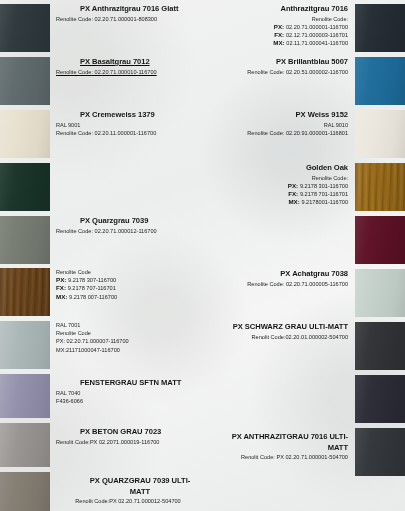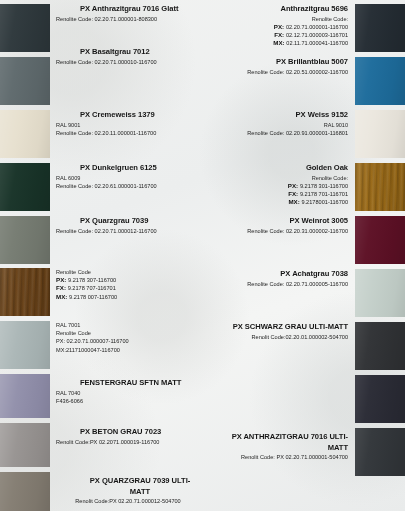--- a/index.html
+++ b/index.html
@@ -132,43 +132,38 @@
       </div>
       <div class="txt lt" style="top: 4px;">
         <div class="name wrap">PX Anthrazitgrau 7016 Glatt</div>
         <div class="codeline">Renolite Code: 02.20.71.000001-808300</div>
       </div>
       <div class="swatch left" style="top: 57px; height: 48px; width: 50px;">
         <div class="sw-inner" style="background: rgb(95, 106, 109);">
           <div class="sheen"></div>
         </div>
       </div>
-      <div class="txt lt" style="top: 47px;">
+      <div class="txt lt" style="top: 57px; text-decoration: underline;">
         <div class="name">PX Basaltgrau 7012</div>
         <div class="codeline">Renolite Code: 02.20.71.000010-116700</div>
       </div>
       <div class="swatch left" style="top: 110px; height: 48px; width: 50px;">
         <div class="sw-inner" style="background: rgb(230, 223, 205);">
           <div class="sheen light"></div>
         </div>
       </div>
       <div class="txt lt" style="top: 110px;">
         <div class="name">PX Cremeweiss 1379</div>
         <div class="sub">RAL 9001</div>
         <div class="codeline">Renolite Code: 02.20.11.000001-116700</div>
       </div>
       <div class="swatch left" style="top: 163px; height: 48px; width: 50px;">
         <div class="sw-inner" style="background: rgb(24, 51, 40);">
           <div class="sheen"></div>
         </div>
-      </div>
-      <div class="txt lt" style="top: 163px;">
-        <div class="name">PX Dunkelgruen 6125</div>
-        <div class="sub">RAL 6009</div>
-        <div class="codeline">Renolite Code: 02.20.61.000001-116700</div>
       </div>
       <div class="swatch left" style="top: 216px; height: 48px; width: 50px;">
         <div class="sw-inner" style="background: rgb(118, 124, 114);">
           <div class="sheen"></div>
         </div>
       </div>
       <div class="txt lt" style="top: 216px;">
         <div class="name">PX Quarzgrau 7039</div>
         <div class="codeline">Renolite Code: 02.20.71.000012-116700</div>
       </div>
@@ -224,21 +219,21 @@
         <div class="codeline">Renolit Code:PX 02.20.71.000012-504700</div>
       </div>
     </div>
   <div class="col" id="col-right">
       <div class="swatch right" style="top: 4px; height: 48px; width: 50px;">
         <div class="sw-inner" style="background: rgb(36, 44, 51);">
           <div class="sheen"></div>
         </div>
       </div>
       <div class="txt rt" style="top: 4px;">
-        <div class="name">Anthrazitgrau 5696</div>
+        <div class="name">Anthrazitgrau 7016</div>
         <div class="sub">Renolite Code:</div>
         <div class="codeline"><span class="k">PX: </span><span>02.20.71.000001-116700</span></div>
         <div class="codeline"><span class="k">FX: </span><span>02.12.71.000003-116701</span></div>
         <div class="codeline"><span class="k">MX: </span><span>02.11.71.000041-116700</span></div>
       </div>
       <div class="swatch right" style="top: 57px; height: 48px; width: 50px;">
         <div class="sw-inner" style="background: rgb(29, 108, 156);">
           <div class="sheen"></div>
         </div>
       </div>
@@ -267,24 +262,20 @@
         <div class="sub">Renolite Code:</div>
         <div class="codeline"><span class="k">PX: </span><span>9.2178 301-116700</span></div>
         <div class="codeline"><span class="k">FX: </span><span>9.2178 701-116701</span></div>
         <div class="codeline"><span class="k">MX: </span><span>9.2178001-116700</span></div>
       </div>
       <div class="swatch right" style="top: 216px; height: 48px; width: 50px;">
         <div class="sw-inner" style="background: rgb(93, 16, 37);">
           <div class="sheen"></div>
         </div>
       </div>
-      <div class="txt rt" style="top: 216px;">
-        <div class="name">PX Weinrot 3005</div>
-        <div class="codeline">Renolite Code: 02.20.31.000002-116700</div>
-      </div>
       <div class="swatch right" style="top: 269px; height: 48px; width: 50px;">
         <div class="sw-inner" style="background: rgb(194, 206, 200);">
           <div class="sheen light"></div>
         </div>
       </div>
       <div class="txt rt" style="top: 269px;">
         <div class="name">PX Achatgrau 7038</div>
         <div class="codeline">Renolite Code: 02.20.71.000005-116700</div>
       </div>
       <div class="swatch right" style="top: 322px; height: 48px; width: 50px;">

